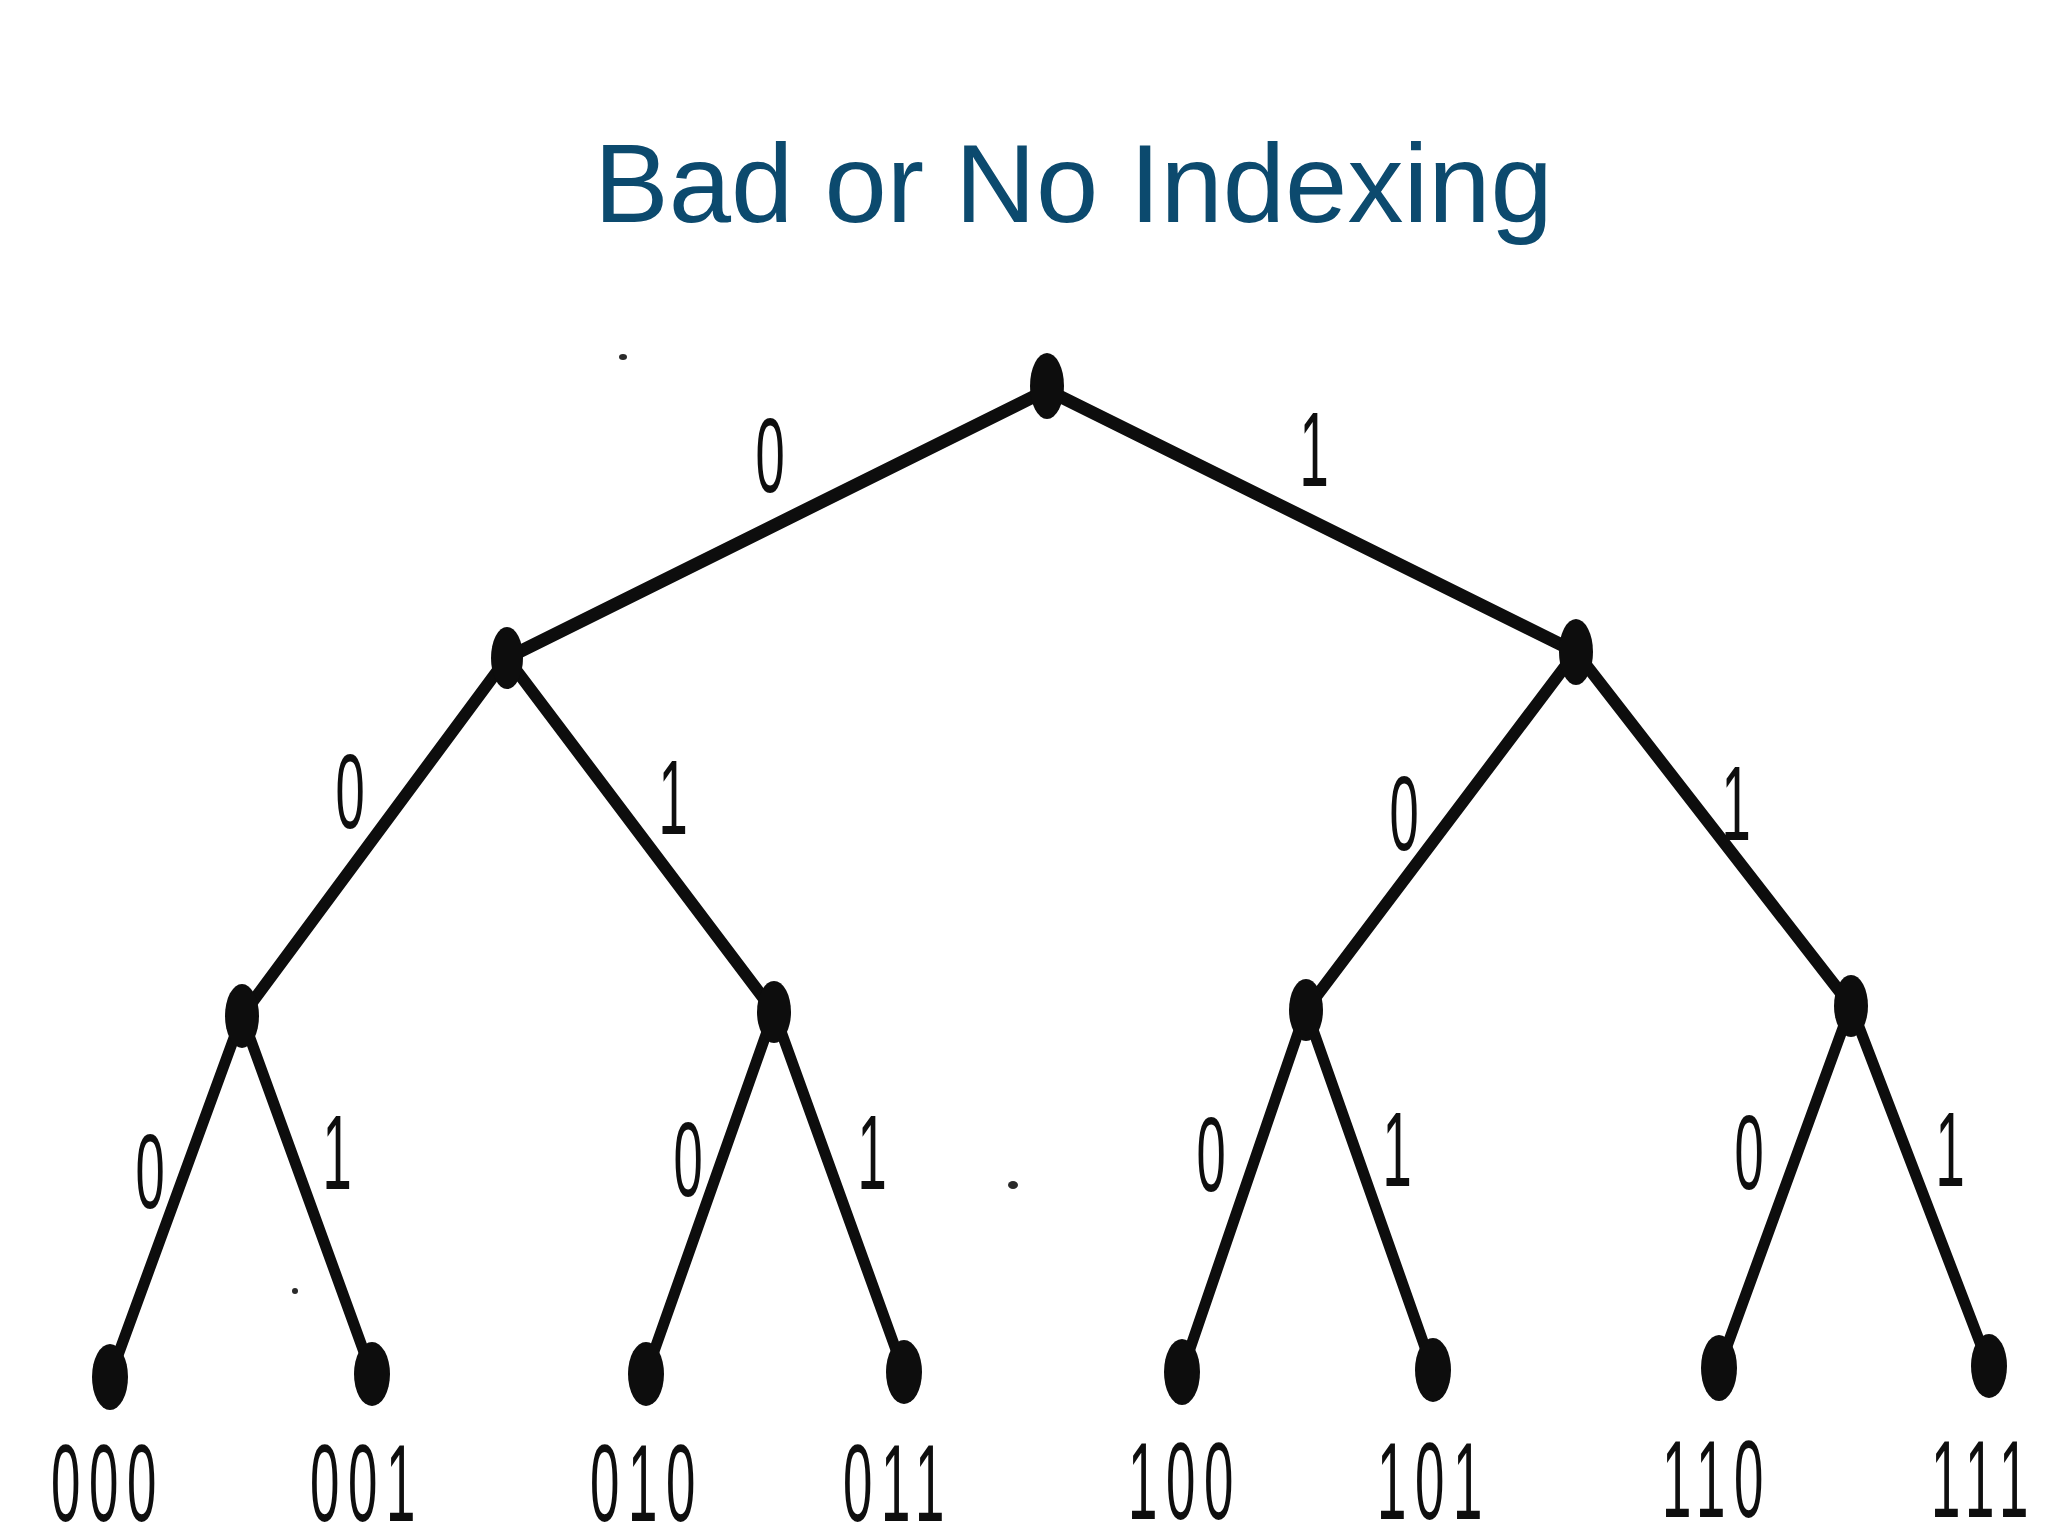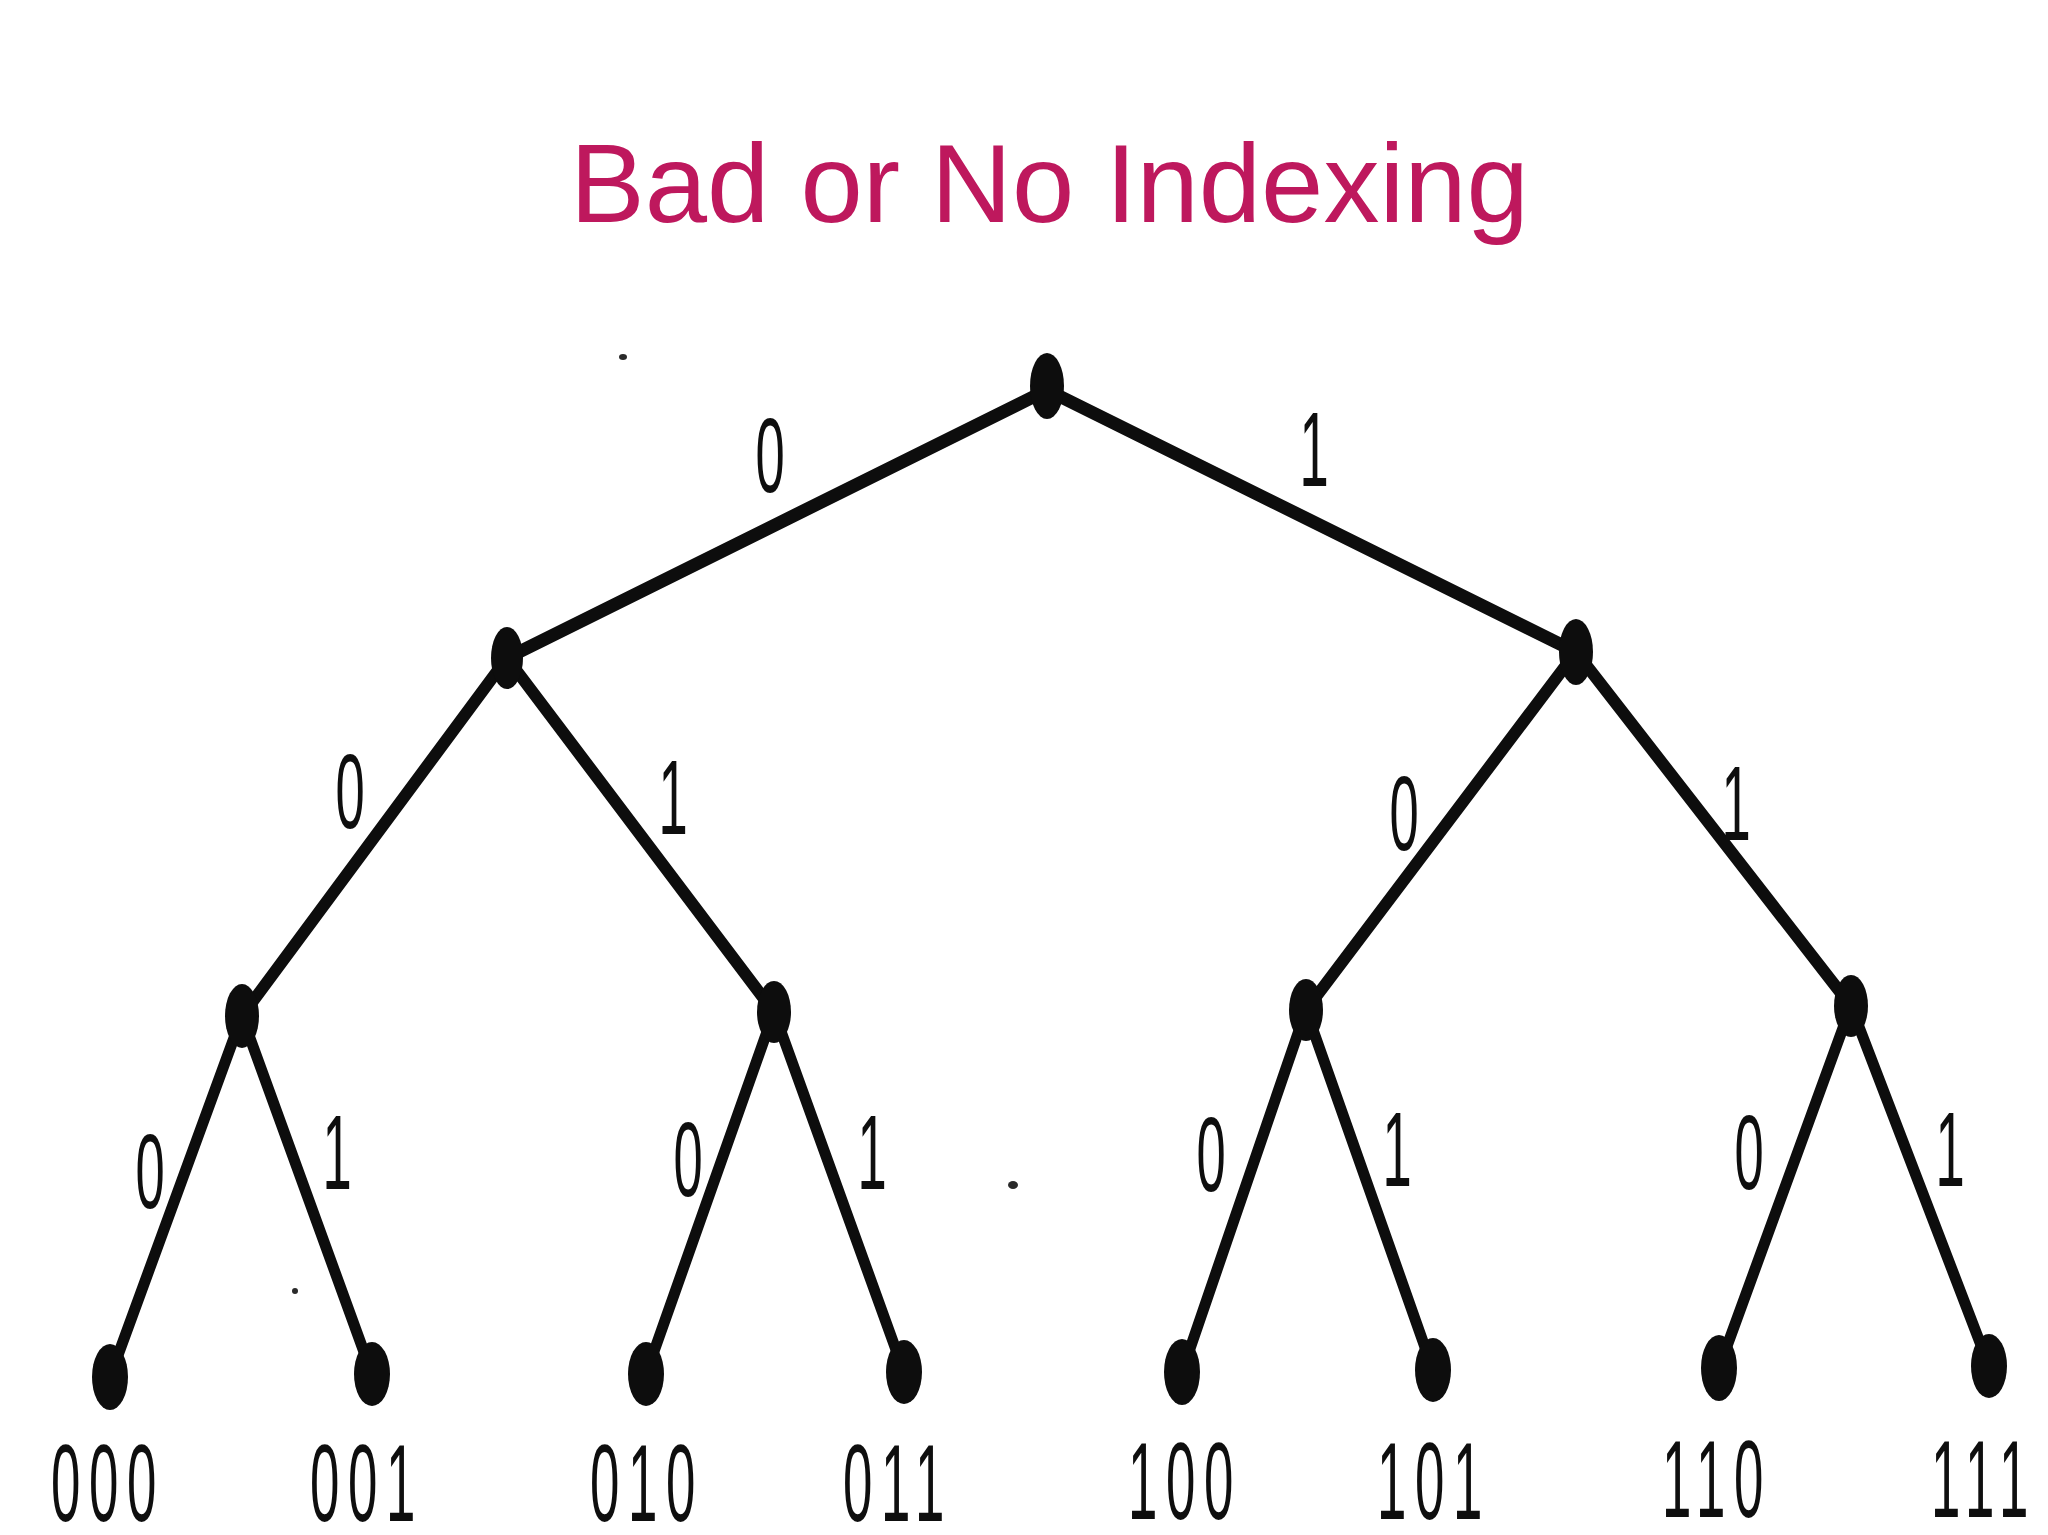--- a/index.html
+++ b/index.html
@@ -6,25 +6,25 @@
   #page {
     position: relative;
     width: 2048px;
     height: 1535px;
     background: #ffffff;
     overflow: hidden;
     font-family: "Liberation Sans", sans-serif;
   }
   #title {
     position: absolute;
-    left: 570px;
+    left: 594px;
     top: 128px;
     font-size: 112px;
     line-height: 1;
-    color: #be185d;
+    color: #0c4a6e;
     letter-spacing: 0px;
     white-space: nowrap;
   }
   #tree-svg {
     position: absolute;
     left: 0;
     top: 0;
     width: 2048px;
     height: 1535px;
   }

